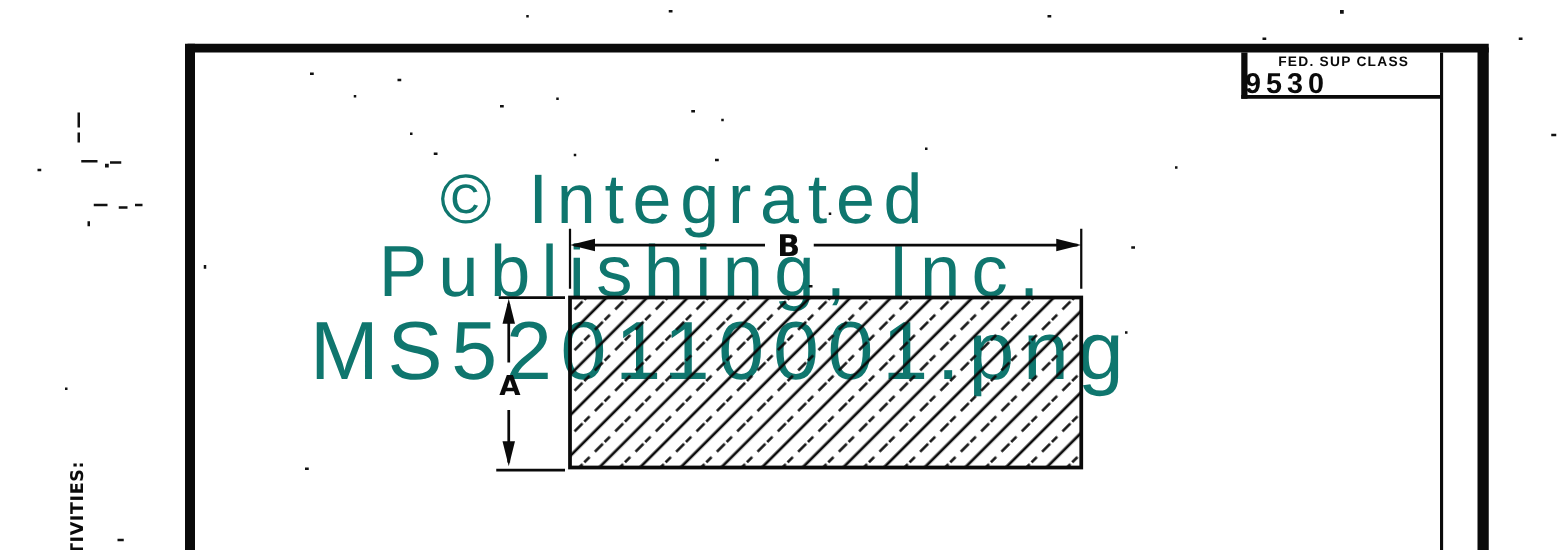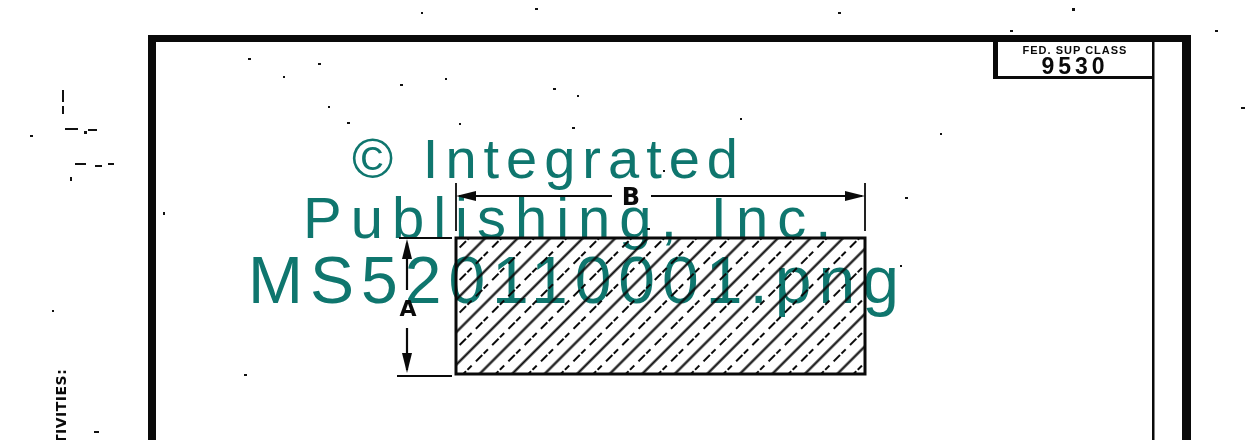--- a/index.html
+++ b/index.html
@@ -15,21 +15,21 @@
   }
   .wm1{left:352px;top:126px;font-size:56px;letter-spacing:7px;}
   .wm2{left:303px;top:184px;font-size:58px;letter-spacing:9px;}
   .wm3{left:248px;top:242px;font-size:66px;letter-spacing:7px;}
   
   .fsc-label{
     left:996px;top:44px;width:158px;text-align:center;
     font-size:11px;font-weight:bold;letter-spacing:1px;color:#0a0a0a;
   }
   .fsc-value{
-    left:996px;top:53px;width:158px;text-align:center;
+    left:996px;top:53px;width:158px;text-align:left;
     font-size:23px;font-weight:bold;letter-spacing:4px;color:#0a0a0a;
   }
   
   .speck{position:absolute;background:#111;}
   svg text{font-family:"DejaVu Sans","Liberation Sans",sans-serif;}
 </style>
 </head>
 <body>
 
 <div id="canvas">

